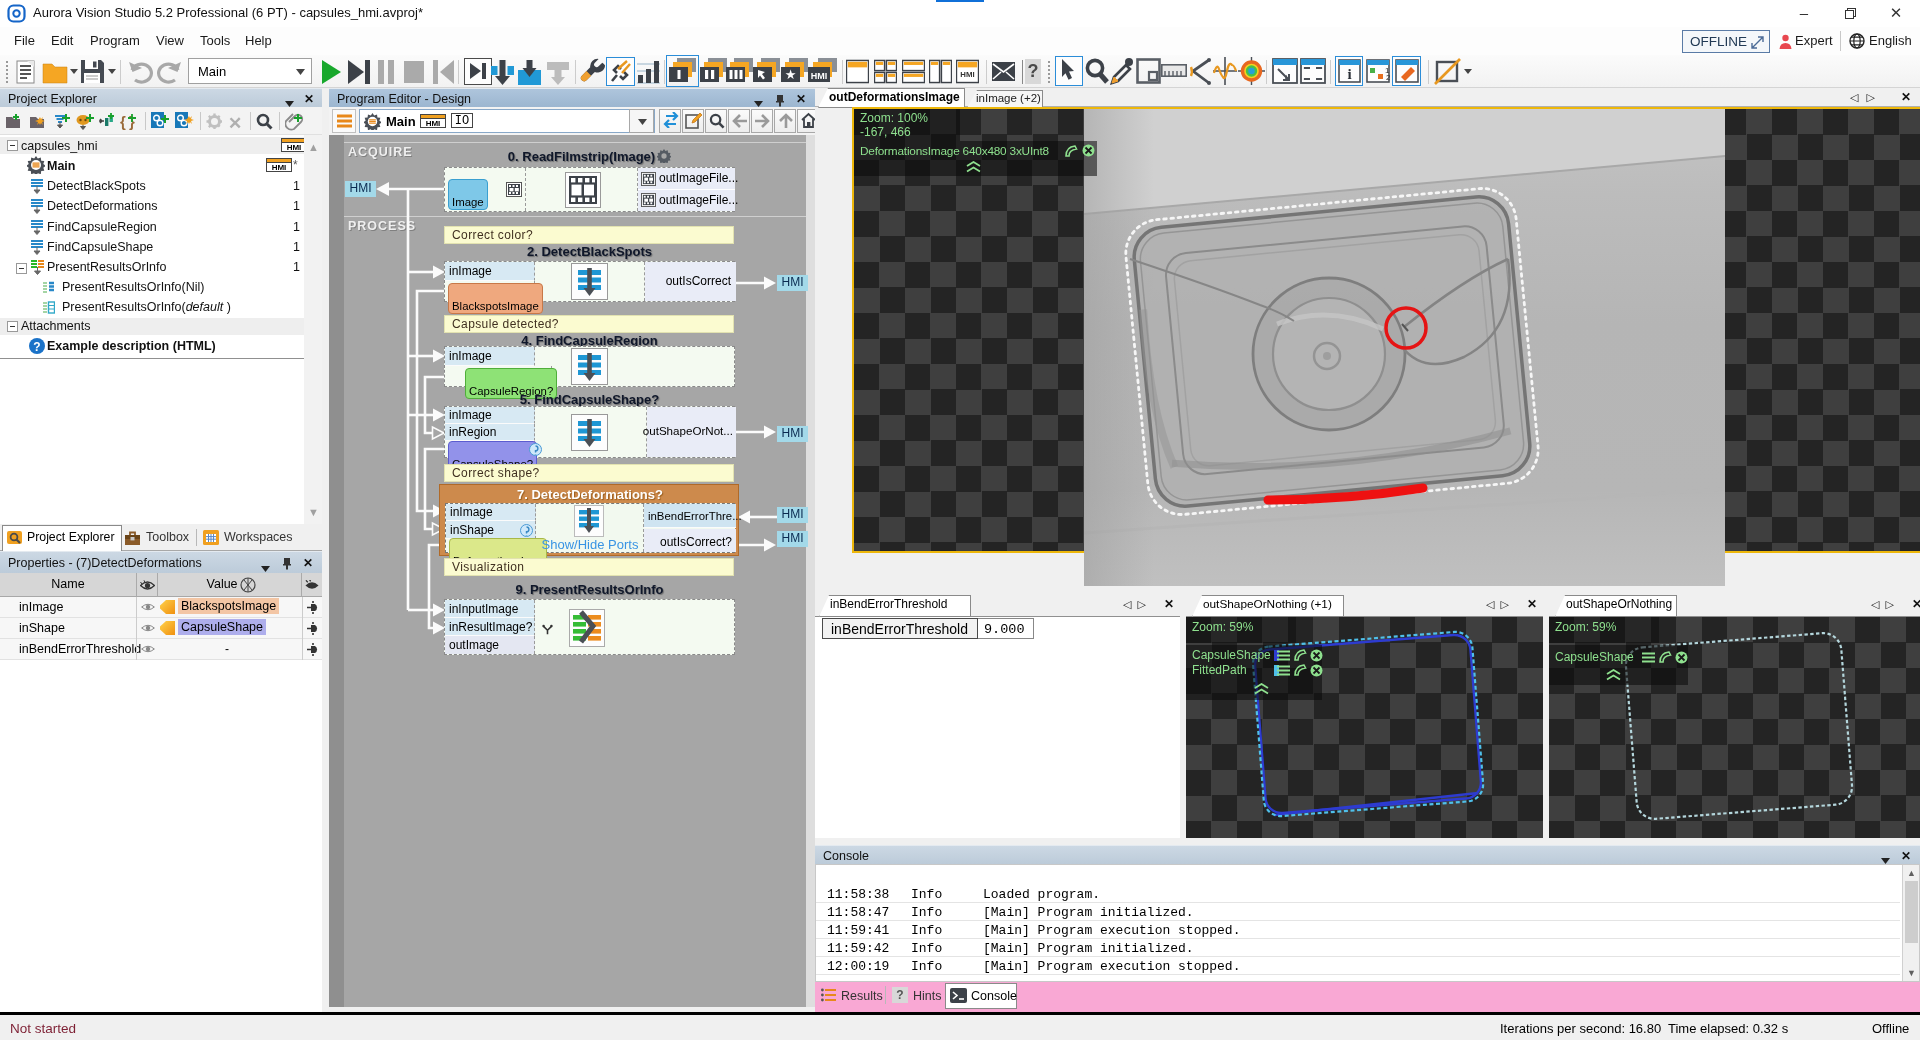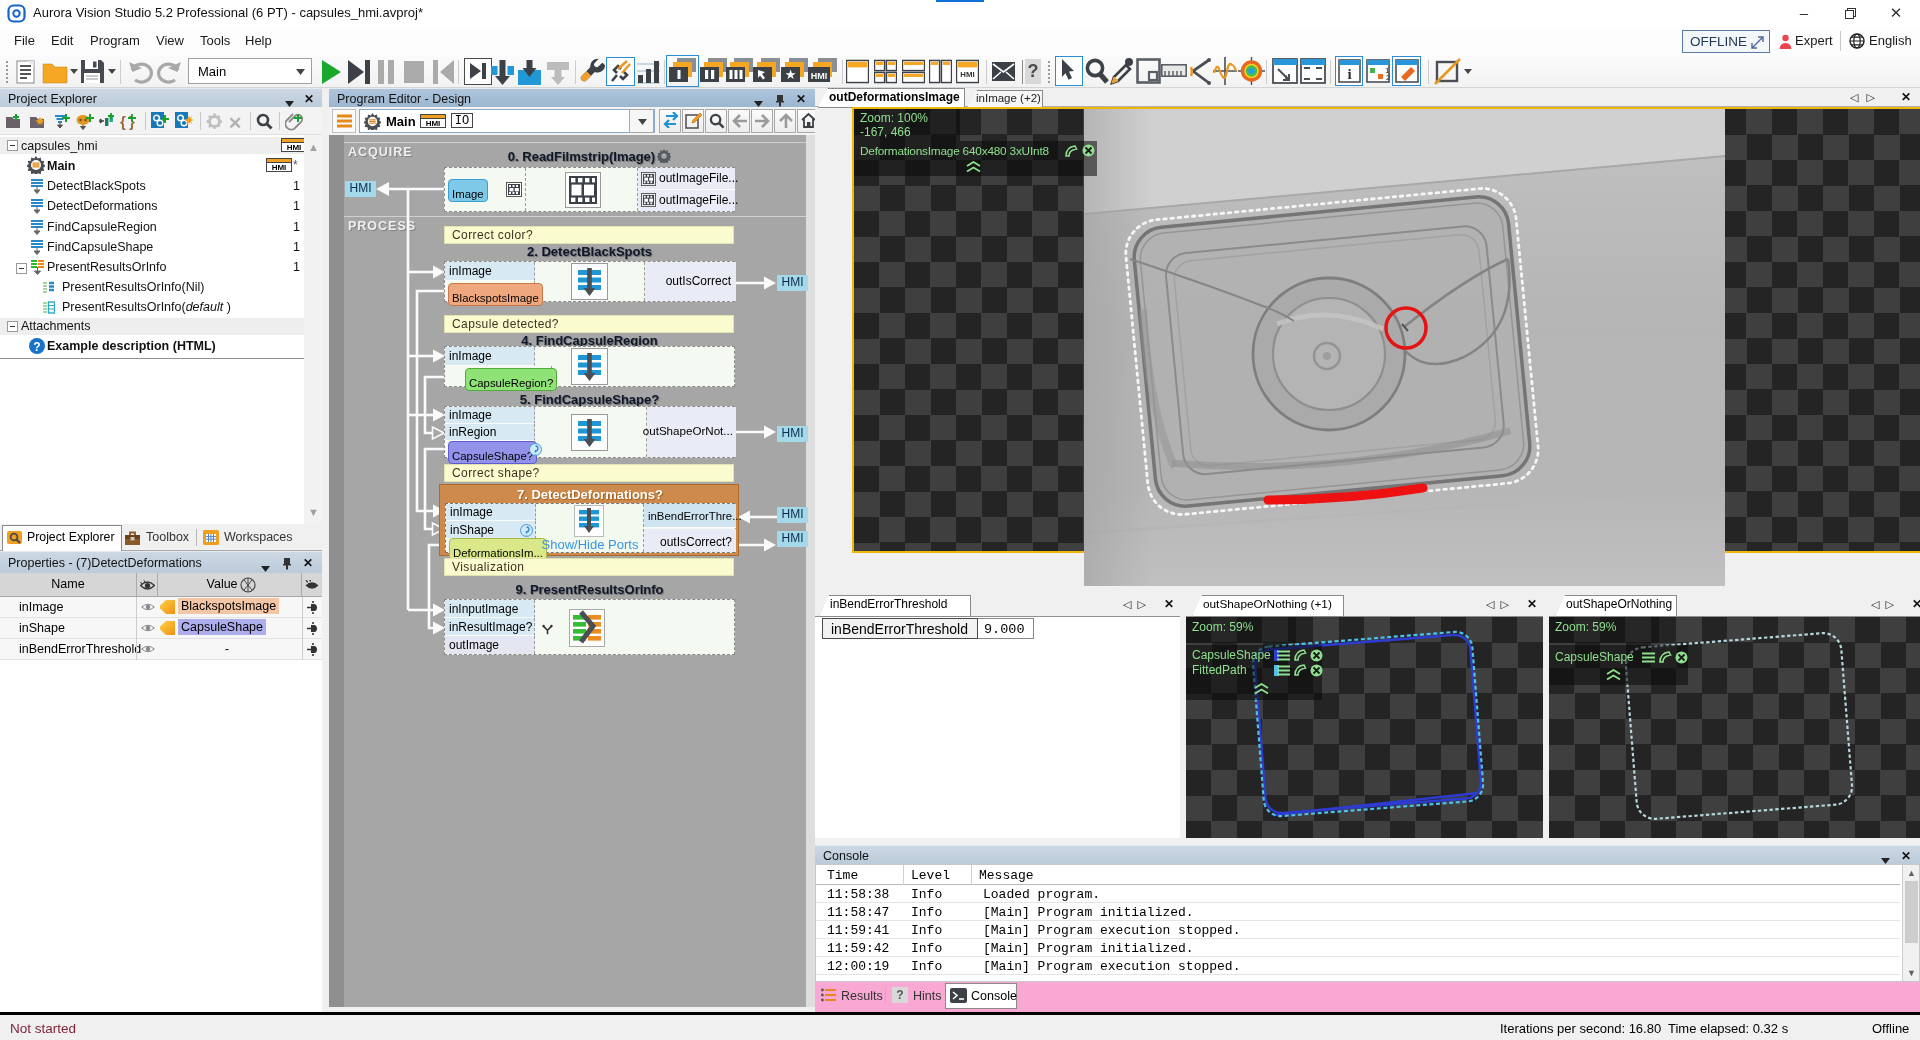--- a/index.html
+++ b/index.html
@@ -21,21 +21,21 @@
 #canvas { position:absolute; left:329px; top:135px; width:486px; height:872px; background:#a6a6a6; overflow:hidden; }
 #canvas .rail { position:absolute; left:0; top:0; width:15px; height:872px; background:#8f8f8f; }
 #canvas .secline { position:absolute; left:15px; width:462px; height:1px; background:#cfcfcf; }
 #canvas .seclab { position:absolute; left:19px; font-weight:bold; color:#efefef; font-size:12.5px; letter-spacing:1px;
   text-shadow:1px 1px 0 #808080; }
 .blkhdr { position:absolute; font-weight:bold; color:#0f172a; font-size:13px; text-align:center; width:291px; left:115px;
   text-shadow:1px 1px 1px #6f6f6f; white-space:nowrap; }
 .blk { position:absolute; left:115px; width:291px; background:#f4faf1; border:1px dashed #8a8a8a; }
 .comment { position:absolute; left:115px; width:290px; height:18px; background:#fbfbd0; border:1px solid #e2e2b0;
   font-size:12px; color:#403020; padding:1px 0 0 7px; letter-spacing:0.4px; }
-.plabel { display:inline-block; border-radius:4px; padding:8px 3px 1px 3px; font-size:11.4px; margin:1px 0 0 3px; border:1px solid rgba(0,0,0,0.25); white-space:nowrap; }
+.plabel { display:inline-block; border-radius:4px; padding:16px 3px 1px 3px; font-size:11.4px; margin:1px 0 0 3px; border:1px solid rgba(0,0,0,0.25); white-space:nowrap; }
 .hmi { position:absolute; width:31px; height:16px; background:#a3d9e9; color:#0a2a50; text-align:center; font-size:12px; padding-top:0px; }
 
 .checker { background:repeating-conic-gradient(#3f3f3f 0% 25%, #242424 25% 50%);
   background-size:51px 51px; }
 .ovl { position:absolute; background:rgba(10,10,10,0.55); color:#8ee08e; font-size:12px; }
 .tab { position:absolute; background:#ffffff; border:1px solid #8a8a8a; border-bottom:none; font-size:12px; padding:2px 6px 0 11px; height:21px; white-space:nowrap; overflow:hidden; }
 .tab.sl { clip-path:polygon(0 100%, 10px 0, 100% 0, 100% 100%); border:none; box-shadow:inset 0 0 0 1px #8a8a8a; }
 .navbtns { position:absolute; font-size:11px; color:#111; }
 .mono { font-family:"Liberation Mono", monospace; }
 .minus { position:absolute; width:11px; height:11px; border:1px solid #999; background:#fff; }
@@ -1115,27 +1115,20 @@
   </div>
   <div id="console">
     <div class="phdr" style="left:815px;top:845px;width:1105px;height:19px">
       <div class="t">Console</div>
       <div class="abs" style="right:30px;top:7px"><svg width="9" height="6" viewBox="0 0 9 6">
             <path d="M0 0 h9 l-4.5 6z" fill="#222"></path>
           </svg></div>
       <div class="abs" style="right:9px;top:3px;font-weight:bold;font-size:12px">✕</div>
     </div>
     <div class="abs" style="left:815px;top:864px;width:1105px;height:118px;background:#fff;border:1px solid #c8c8c8">
-      <div class="abs mono" style="left:0;top:0;width:1084px;height:20px;border-bottom:1px solid #b8b8b8;font-size:13px">
-        <span class="abs" style="left:11px;top:3px">Time</span>
-        <span class="abs" style="left:95px;top:3px">Level</span>
-        <span class="abs" style="left:163px;top:3px">Message</span>
-        <span class="abs" style="left:87px;top:0;width:1px;height:20px;background:#d0d0d0"></span>
-        <span class="abs" style="left:155px;top:0;width:1px;height:20px;background:#d0d0d0"></span>
-      </div>
       <div class="crow" style="top:20px">
           <span class="abs" style="left:11px">11:58:38</span>
           <span class="abs" style="left:95px">Info</span>
           <span class="abs" style="left:167px">Loaded program.</span>
         </div>
       <div class="crow" style="top:38px">
           <span class="abs" style="left:11px">11:58:47</span>
           <span class="abs" style="left:95px">Info</span>
           <span class="abs" style="left:167px">[Main] Program initialized.</span>
         </div>

